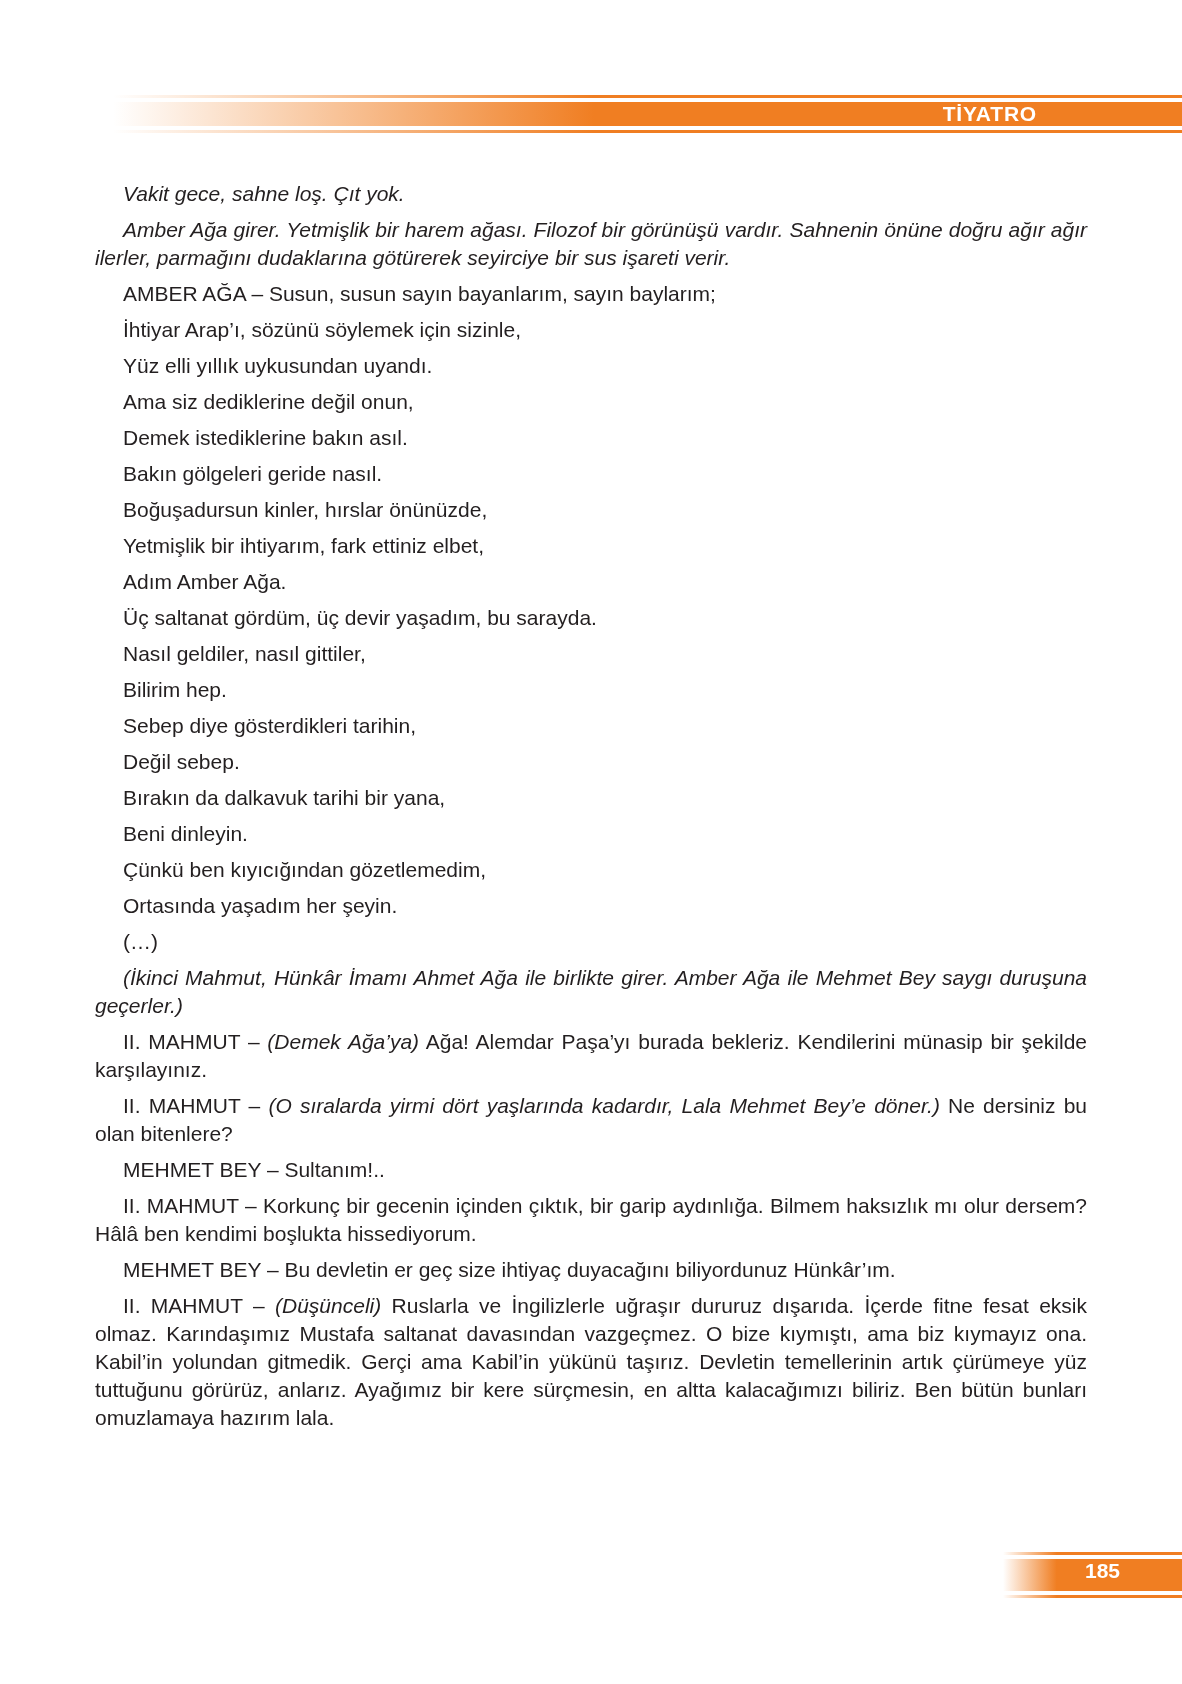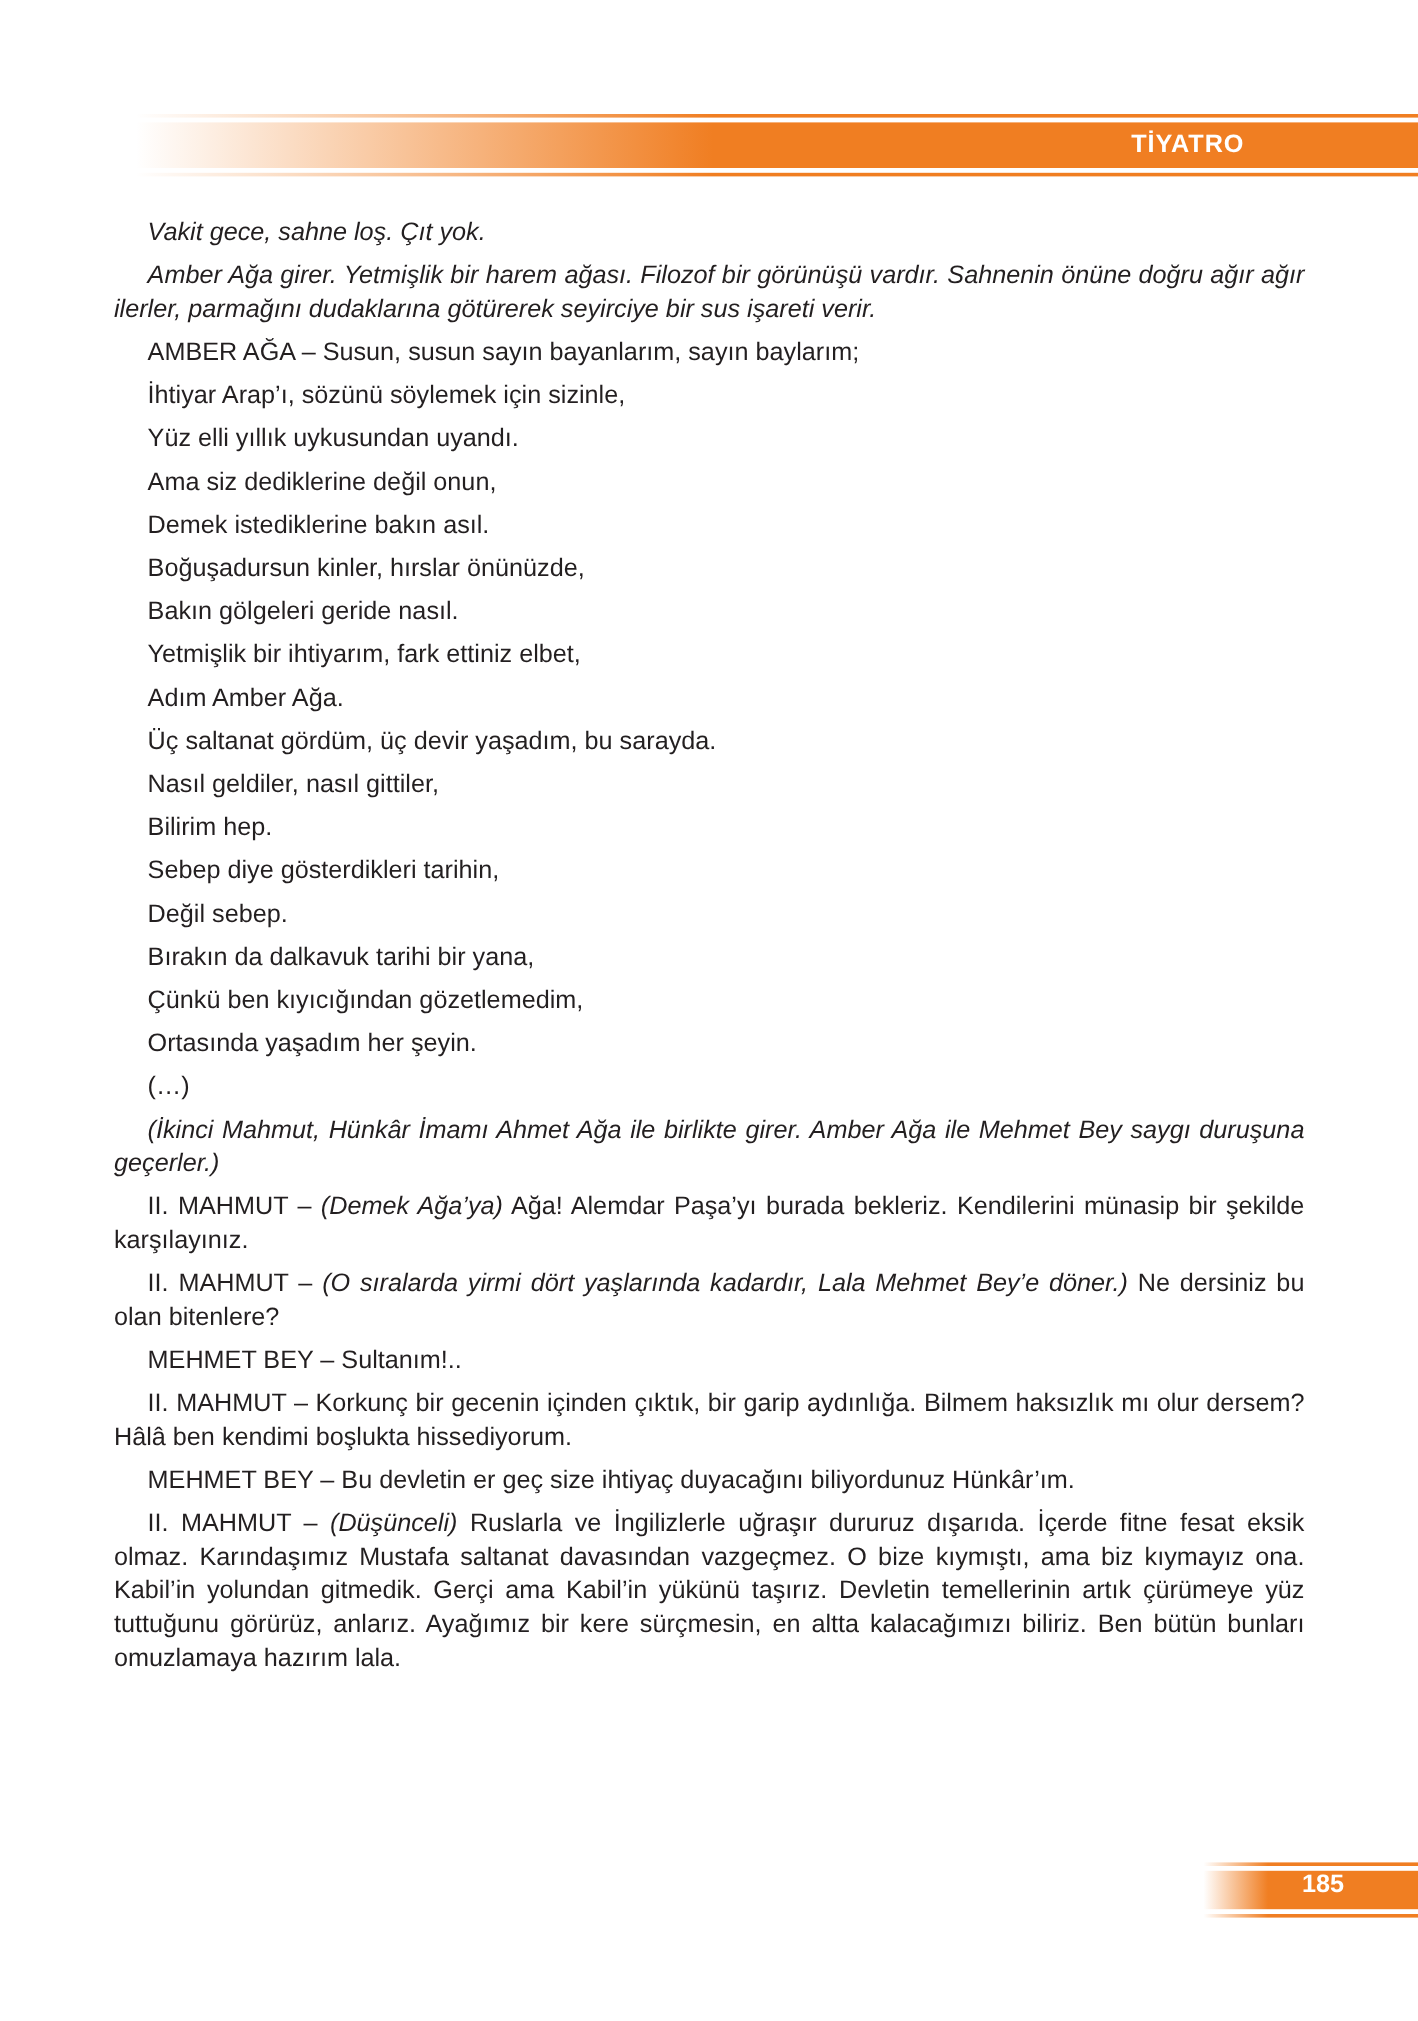--- a/index.html
+++ b/index.html
@@ -18,21 +18,21 @@
     top: 95px;
     left: 113px;
     right: 0;
   }
   .hairline {
     height: 3px;
     background: linear-gradient(90deg, rgba(240,126,34,0) 0%, #f07e22 45%);
   }
   .header-bar {
     margin: 4px 0;
-    height: 38px;
+    height: 24px;
     background: linear-gradient(90deg, rgba(240,126,34,0) 0%, #f07e22 45%);
     display: flex;
     align-items: center;
     justify-content: flex-end;
     padding-right: 145px;
   }
   .header-title {
     color: #ffffff;
     font-weight: bold;
     font-size: 21px;
@@ -95,30 +95,31 @@
 </div>
 
 <div class="content" id="script-text">
     <p class="stage"><span class="italic">Vakit gece, sahne loş. Çıt yok.</span></p>
     <p class="stage"><span class="italic">Amber Ağa girer. Yetmişlik bir harem ağası. Filozof bir görünüşü vardır. Sahnenin önüne doğru ağır ağır ilerler, parmağını dudaklarına götürerek seyirciye bir sus işareti verir.</span></p>
     <p class="verse"><span>AMBER AĞA – Susun, susun sayın bayanlarım, sayın baylarım;</span></p>
     <p class="verse"><span>İhtiyar Arap’ı, sözünü söylemek için sizinle,</span></p>
     <p class="verse"><span>Yüz elli yıllık uykusundan uyandı.</span></p>
     <p class="verse"><span>Ama siz dediklerine değil onun,</span></p>
     <p class="verse"><span>Demek istediklerine bakın asıl.</span></p>
+    <p class="verse"><span>Bakın gölgeleri geride nasıl.</span></p>
     <p class="verse"><span>Boğuşadursun kinler, hırslar önünüzde,</span></p>
-    <p class="verse"><span>Bakın gölgeleri geride nasıl.</span></p>
     <p class="verse"><span>Yetmişlik bir ihtiyarım,  fark ettiniz elbet,</span></p>
     <p class="verse"><span>Adım Amber Ağa.</span></p>
     <p class="verse"><span>Üç saltanat gördüm, üç devir yaşadım, bu sarayda.</span></p>
     <p class="verse"><span>Nasıl geldiler, nasıl gittiler,</span></p>
     <p class="verse"><span>Bilirim hep.</span></p>
     <p class="verse"><span>Sebep diye gösterdikleri tarihin,</span></p>
     <p class="verse"><span>Değil sebep.</span></p>
     <p class="verse"><span>Bırakın da dalkavuk tarihi bir yana,</span></p>
+    <p class="verse"><span>Beni dinleyin.</span></p>
     <p class="verse"><span>Çünkü ben kıyıcığından gözetlemedim,</span></p>
     <p class="verse"><span>Ortasında yaşadım her şeyin.</span></p>
     <p class="verse"><span>(…)</span></p>
     <p class="stage"><span class="italic">(İkinci Mahmut, Hünkâr İmamı Ahmet Ağa ile birlikte girer. Amber Ağa ile Mehmet Bey saygı duruşuna geçerler.)</span></p>
     <p class="dialogue"><span>II. MAHMUT – </span><span class="italic">(Demek Ağa’ya)</span><span> Ağa! Alemdar Paşa’yı burada bekleriz. Kendilerini münasip bir şekilde karşılayınız.</span></p>
     <p class="dialogue"><span>II. MAHMUT – </span><span class="italic">(O sıralarda yirmi dört yaşlarında kadardır, Lala Mehmet Bey’e döner.)</span><span> Ne dersiniz bu olan bitenlere?</span></p>
     <p class="dialogue"><span>MEHMET BEY – Sultanım!..</span></p>
     <p class="dialogue"><span>II. MAHMUT – Korkunç bir gecenin içinden çıktık, bir garip aydınlığa. Bilmem haksızlık mı olur dersem? Hâlâ ben kendimi boşlukta hissediyorum.</span></p>
     <p class="dialogue"><span>MEHMET BEY – Bu devletin er geç size ihtiyaç duyacağını biliyordunuz Hünkâr’ım.</span></p>
     <p class="dialogue"><span>II. MAHMUT – </span><span class="italic">(Düşünceli)</span><span> Ruslarla ve İngilizlerle uğraşır dururuz dışarıda. İçerde fitne fesat eksik olmaz. Karındaşımız Mustafa saltanat davasından vazgeçmez. O bize kıymıştı, ama biz kıymayız ona. Kabil’in yolundan gitmedik. Gerçi ama Kabil’in yükünü taşırız. Devletin temellerinin artık çürümeye yüz tuttuğunu görürüz, anlarız. Ayağımız bir kere sürçmesin, en altta kalacağımızı biliriz. Ben bütün bunları omuzlamaya hazırım lala.</span></p>

